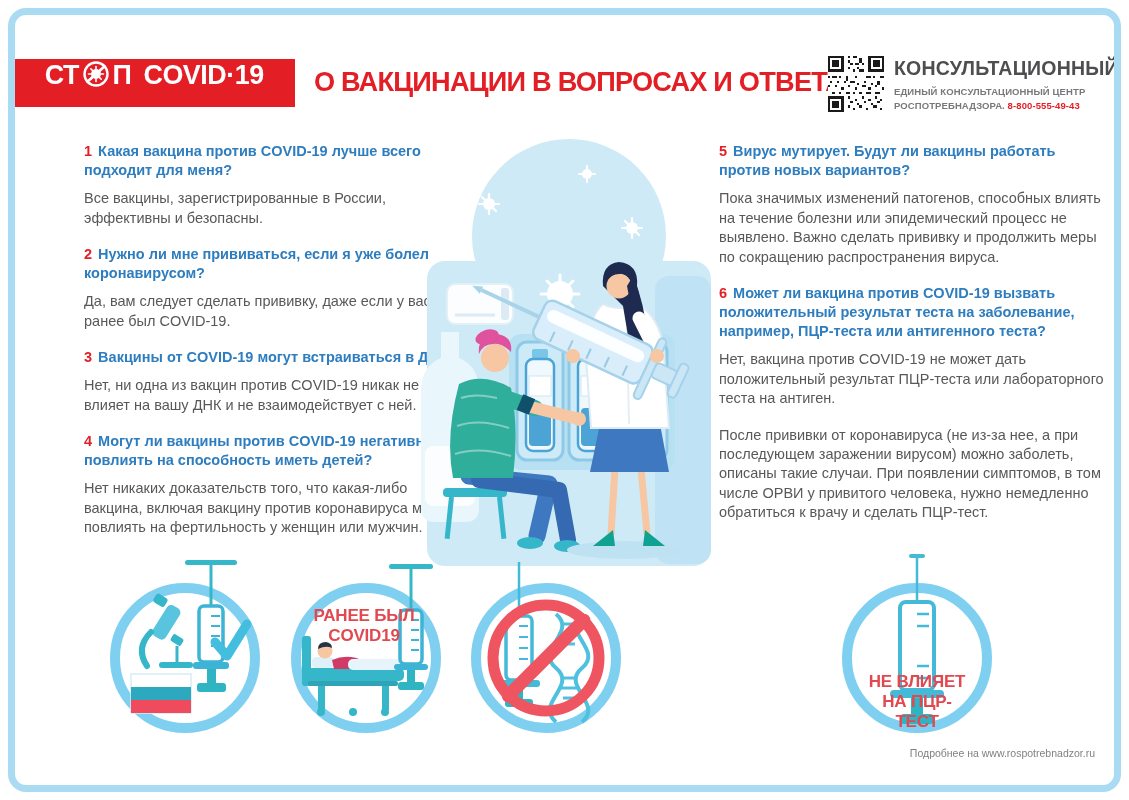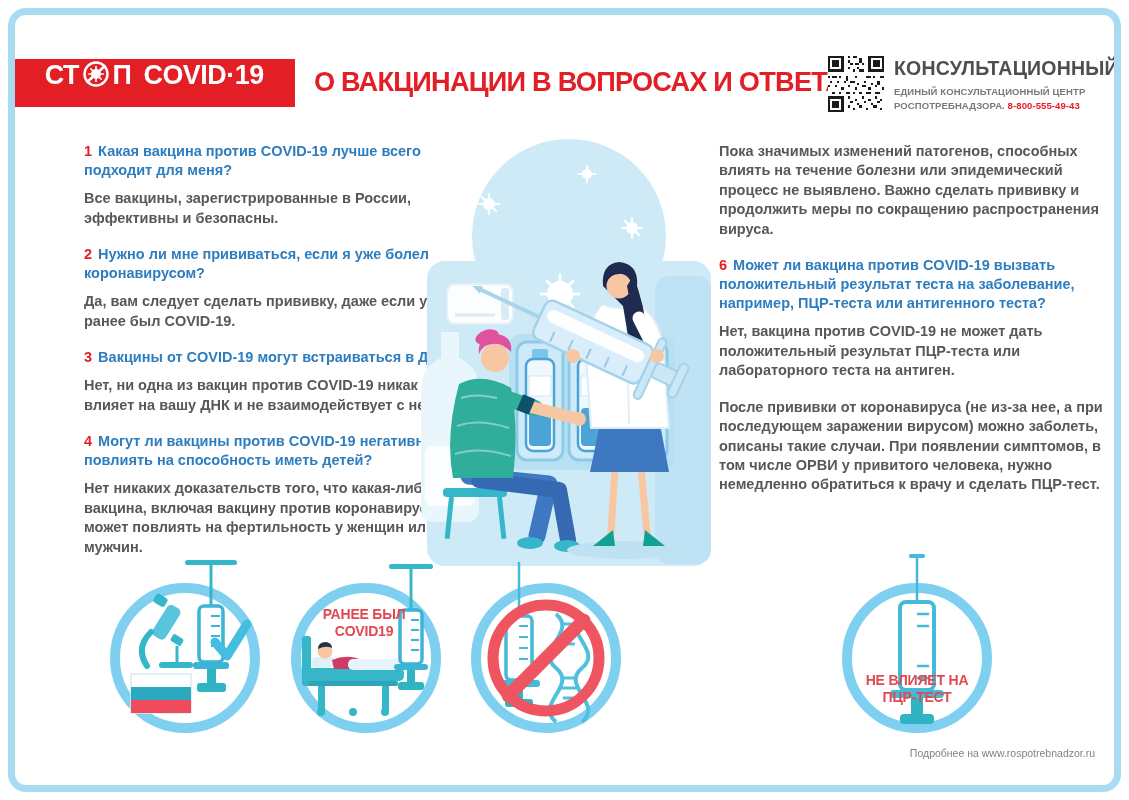--- a/index.html
+++ b/index.html
@@ -30,30 +30,30 @@
   .org-name{font-size:19.5px;color:#4d4e50;font-weight:bold;letter-spacing:.2px;}
   .org-sub{margin-top:5px;font-size:9.5px;line-height:1.45;color:#77787b;font-weight:bold;letter-spacing:.1px;}
   .phone{color:#e31e25;}
   
   .col{position:absolute;top:142px;}
   .col-left{left:84px;width:380px;}
   .col-right{left:719px;width:386px;}
   .qa{margin:0 0 17px 0;}
   .q{margin:0 0 9px 0;color:#2e7dbf;font-size:14.5px;line-height:1.32;font-weight:bold;}
   .q .num{color:#e31e25;margin-right:2px;}
-  .a{margin:0;color:#57585a;font-size:14.5px;line-height:1.34;font-weight:bold;}
+  .a{margin:0;color:#57585a;font-size:14.5px;line-height:1.34;}
   
   .illu{position:absolute;left:417px;top:136px;width:302px;height:442px;}
   
   .badges{position:absolute;left:0;top:580px;width:1129px;height:170px;}
   .badge{position:absolute;width:156px;height:156px;}
   .badge svg{overflow:visible;display:block;}
   .badge .label{
     position:absolute;color:#e2484f;font-weight:bold;text-align:center;
-    line-height:1.18;font-size:14px;letter-spacing:-0.2px;
+    line-height:1.18;font-size:17px;letter-spacing:-0.2px;
   }
   .b1{left:107px;top:0;}
   .b2{left:288px;top:0;}
   .b3{left:468px;top:0;}
   .b4{left:649px;top:0;}
   .b5{left:839px;top:0;}
   .b2 .label{left:20px;top:26px;width:112px;}
   .b4 .label{left:11px;top:52px;width:134px;}
   .b5 .label{left:23px;top:52px;width:110px;margin-top:40px;}
   .footer{
@@ -190,20 +190,21 @@
     <p class="a">Нет, ни одна из вакцин против COVID-19 никак не влияет на вашу ДНК и не взаимодействует с ней.</p>
   </article>
   <article class="qa">
     <p class="q"><span class="num">4</span> <span>Могут ли вакцины против COVID-19 негативно повлиять на способность иметь детей?</span></p>
     <p class="a">Нет никаких доказательств того, что какая-либо вакцина, включая вакцину против коронавируса может повлиять на фертильность у женщин или мужчин.</p>
   </article>
 </section>
 
 <section class="col col-right">
   <article class="qa">
+    <p class="q"><span class="num">5</span> <span>Вирус мутирует. Будут ли вакцины работать против новых вариантов?</span></p>
     <p class="a">Пока значимых изменений патогенов, способных влиять на течение болезни или эпидемический процесс не выявлено. Важно сделать прививку и продолжить меры по сокращению распространения вируса.</p>
   </article>
   <article class="qa">
     <p class="q"><span class="num">6</span> <span>Может ли вакцина против COVID-19 вызвать положительный результат теста на заболевание, например, ПЦР-теста или антигенного теста?</span></p>
     <p class="a">Нет, вакцина против COVID-19 не может дать положительный результат ПЦР-теста или лабораторного теста на антиген.</p>
   </article>
   <article class="qa">
     <p class="a">После прививки от коронавируса (не из-за нее, а при последующем заражении вирусом) можно заболеть, описаны такие случаи. При появлении симптомов, в том числе ОРВИ у привитого человека, нужно немедленно обратиться к врачу и сделать ПЦР-тест.</p>
   </article>
 </section>

